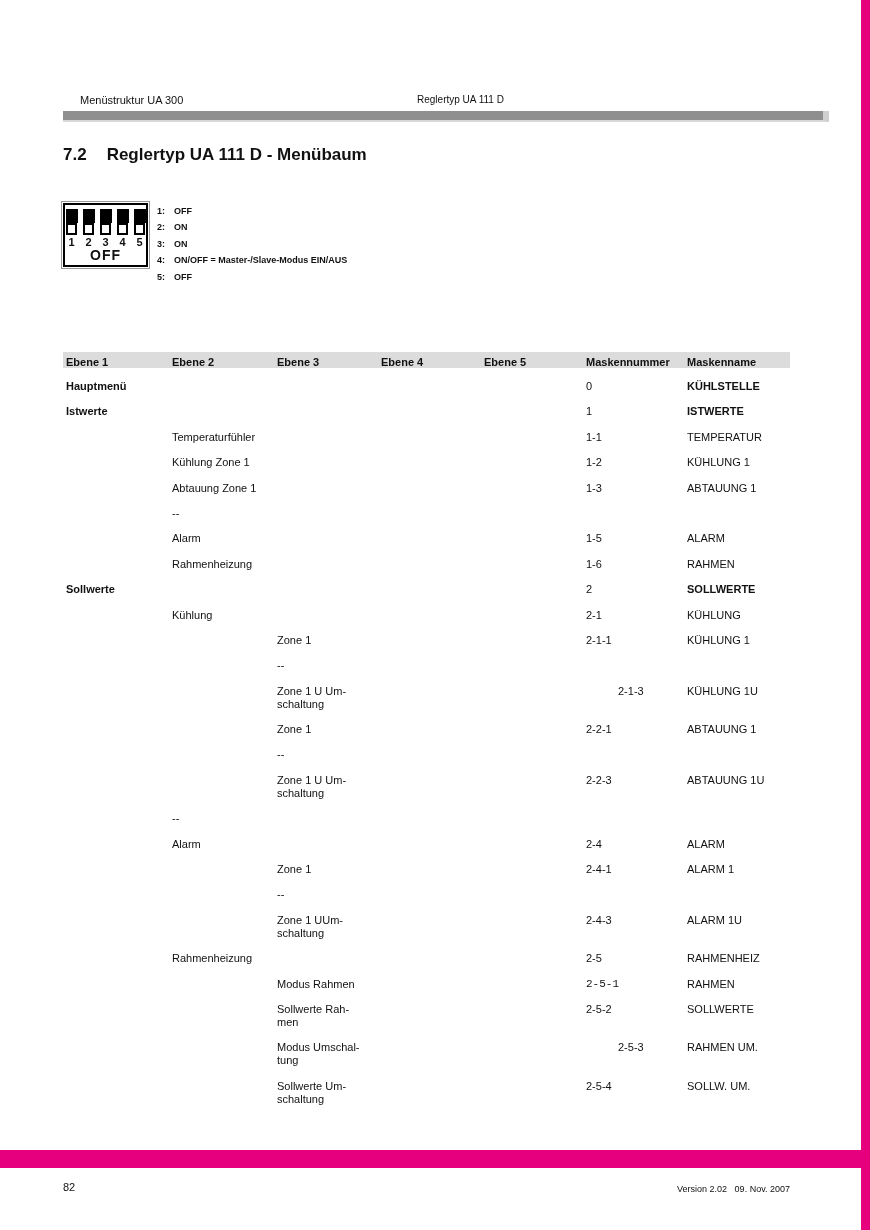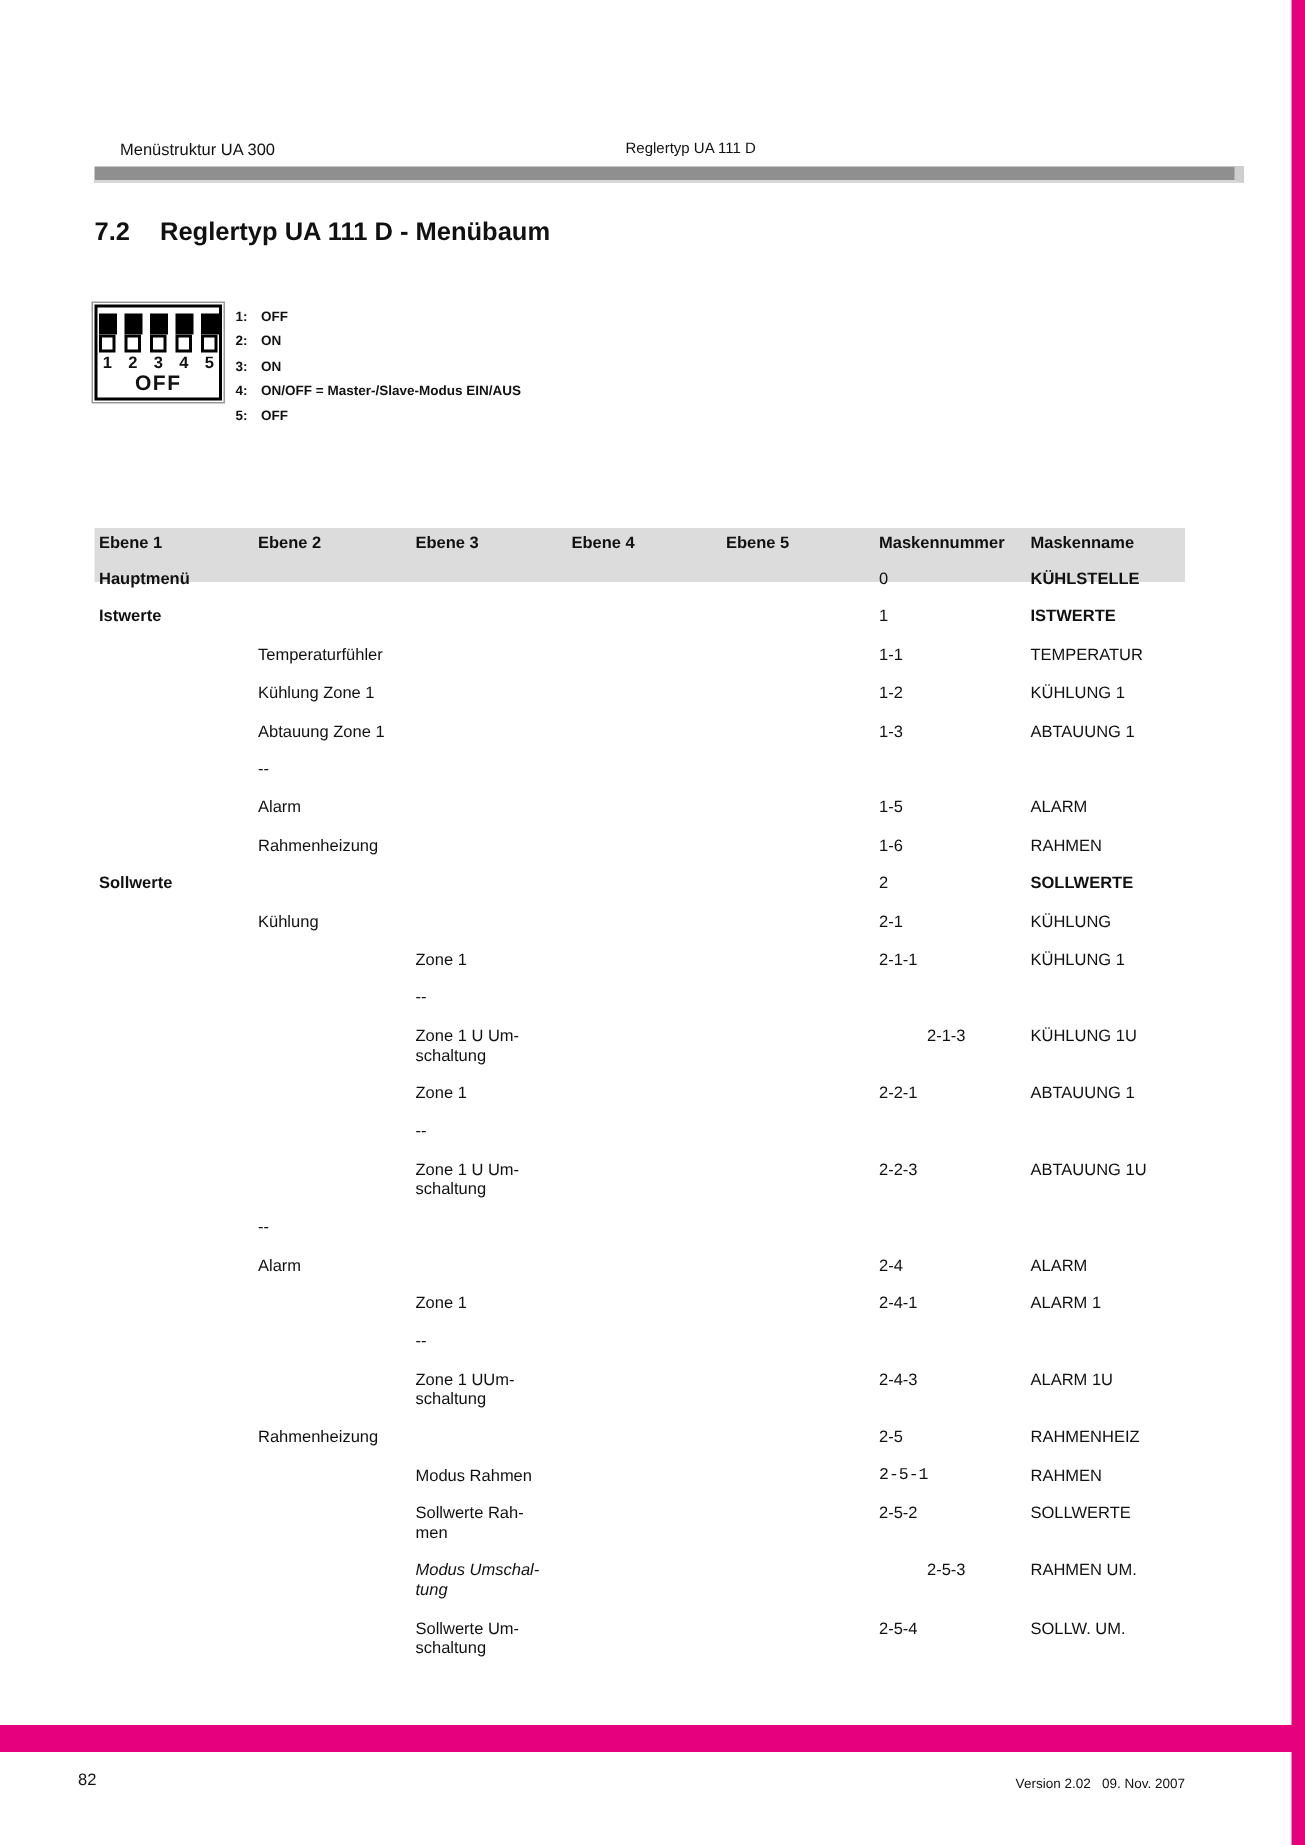--- a/index.html
+++ b/index.html
@@ -24,33 +24,33 @@
   .sw-top{width:12px;height:14px;background:#000;}
   .sw-bot{width:7px;height:8px;border:2px solid #000;background:#fff;}
   .num-row{display:flex;gap:5px;margin-top:1px;}
   .num-row span{width:12px;text-align:center;font-size:11px;font-weight:bold;}
   .dip-off{font-size:14px;font-weight:bold;letter-spacing:1px;margin-top:-1px;}
   
   .legend{position:absolute;left:157px;top:206px;}
   .legend-row{display:flex;height:16.4px;font-size:9px;font-weight:bold;}
   .legend-num{width:17px;}
   
-  .thead{position:absolute;left:63px;top:352px;width:727px;height:36px;background:#dcdcdc;
+  .thead{position:absolute;left:63px;top:352px;width:727px;height:16px;background:#dcdcdc;
     display:grid;grid-template-columns:106px 105px 104px 103px 102px 101px 1fr;}
   .thead .hcell{font-size:11px;font-weight:bold;padding:4px 0 0 3px;white-space:nowrap;}
   .tbody{position:absolute;left:63px;top:380px;width:727px;}
   .trow{display:grid;grid-template-columns:106px 105px 104px 103px 102px 101px 1fr;
     margin-bottom:12.4px;}
   .tcell{font-size:11px;line-height:13px;padding-left:3px;white-space:pre-line;grid-row:1;}
   .trow.bold .label,.trow.bold .name{font-weight:bold;}
   
   .bottom-bar{position:absolute;left:0;top:1150px;width:870px;height:18px;background:#e6007e;}
   .right-stripe{position:absolute;left:861px;top:0;width:9px;height:1230px;background:#e6007e;}
   
-  .page-num{position:absolute;left:52px;top:1181px;font-size:11px;}
+  .page-num{position:absolute;left:63px;top:1181px;font-size:11px;}
   .version{position:absolute;left:490px;top:1184px;width:300px;text-align:right;
     font-size:9px;white-space:pre;}
 </style>
 </head>
 <body>
 
 <div class="page">
 
   <div class="hdr-left">Menüstruktur UA 300</div>
   <div class="hdr-center">Reglertyp UA 111 D</div>
@@ -245,21 +245,21 @@
         <div class="tcell nummer" style="grid-column: 6; font-family: Liberation Mono, monospace;">2-5-1</div>
         <div class="tcell name" style="grid-column: 7;">RAHMEN</div>
       </div>
       <div class="trow">
         <div class="tcell label" style="grid-column: 3;">Sollwerte Rah-
 men</div>
         <div class="tcell nummer" style="grid-column: 6;">2-5-2</div>
         <div class="tcell name" style="grid-column: 7;">SOLLWERTE</div>
       </div>
       <div class="trow">
-        <div class="tcell label" style="grid-column: 3; font-style: italic;">Modus Umschal-
+        <div class="tcell label" style="grid-column: 3;">Modus Umschal-
 tung</div>
         <div class="tcell nummer" style="grid-column: 6; margin-left: 32px;">2-5-3</div>
         <div class="tcell name" style="grid-column: 7;">RAHMEN UM.</div>
       </div>
       <div class="trow">
         <div class="tcell label" style="grid-column: 3;">Sollwerte Um-
 schaltung</div>
         <div class="tcell nummer" style="grid-column: 6;">2-5-4</div>
         <div class="tcell name" style="grid-column: 7;">SOLLW. UM.</div>
       </div>

